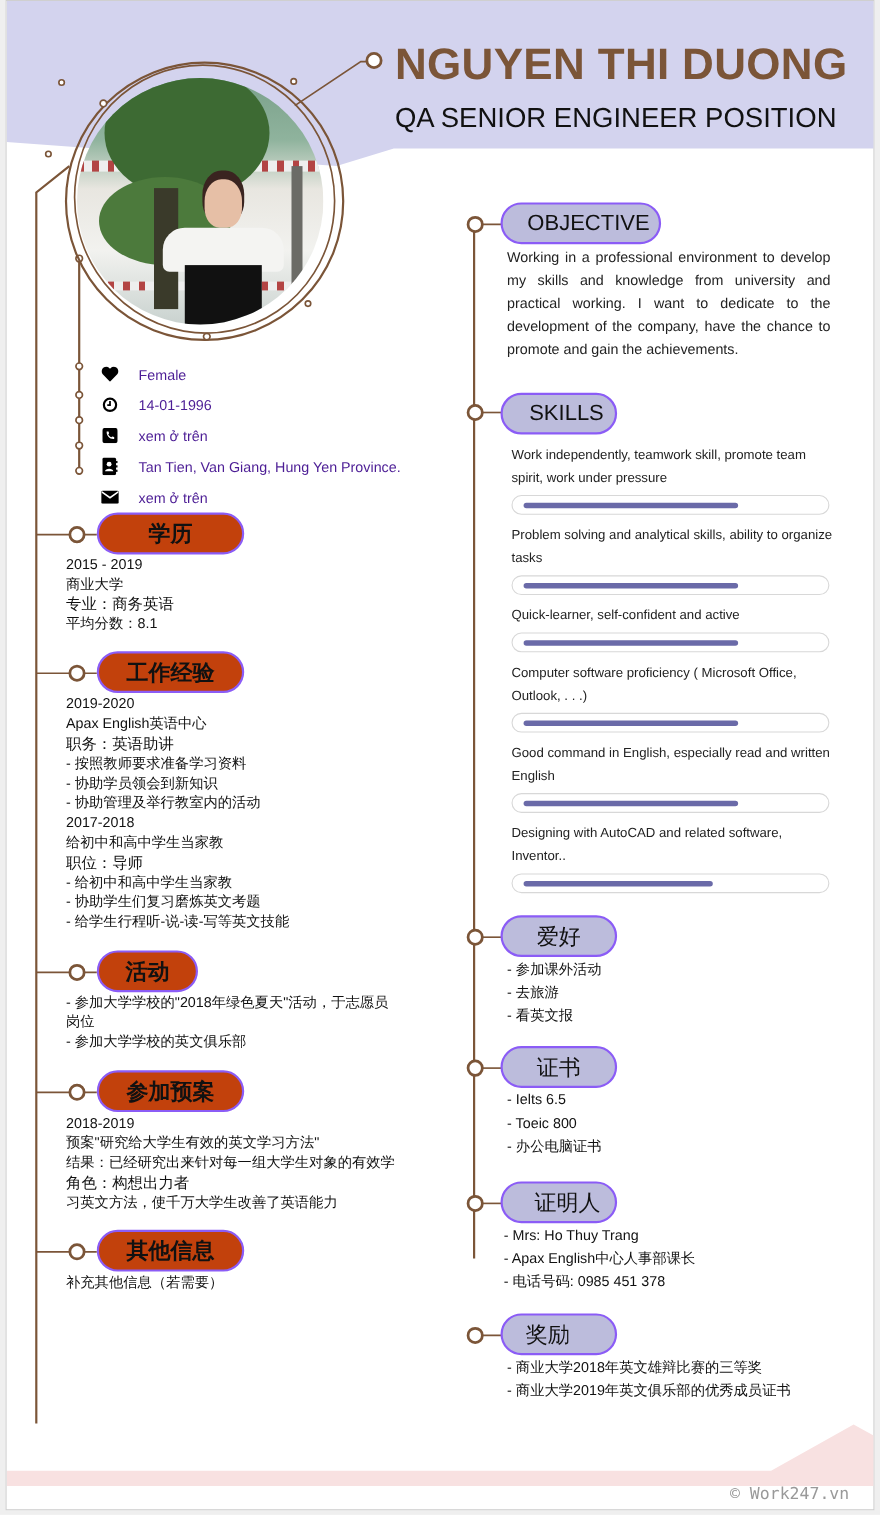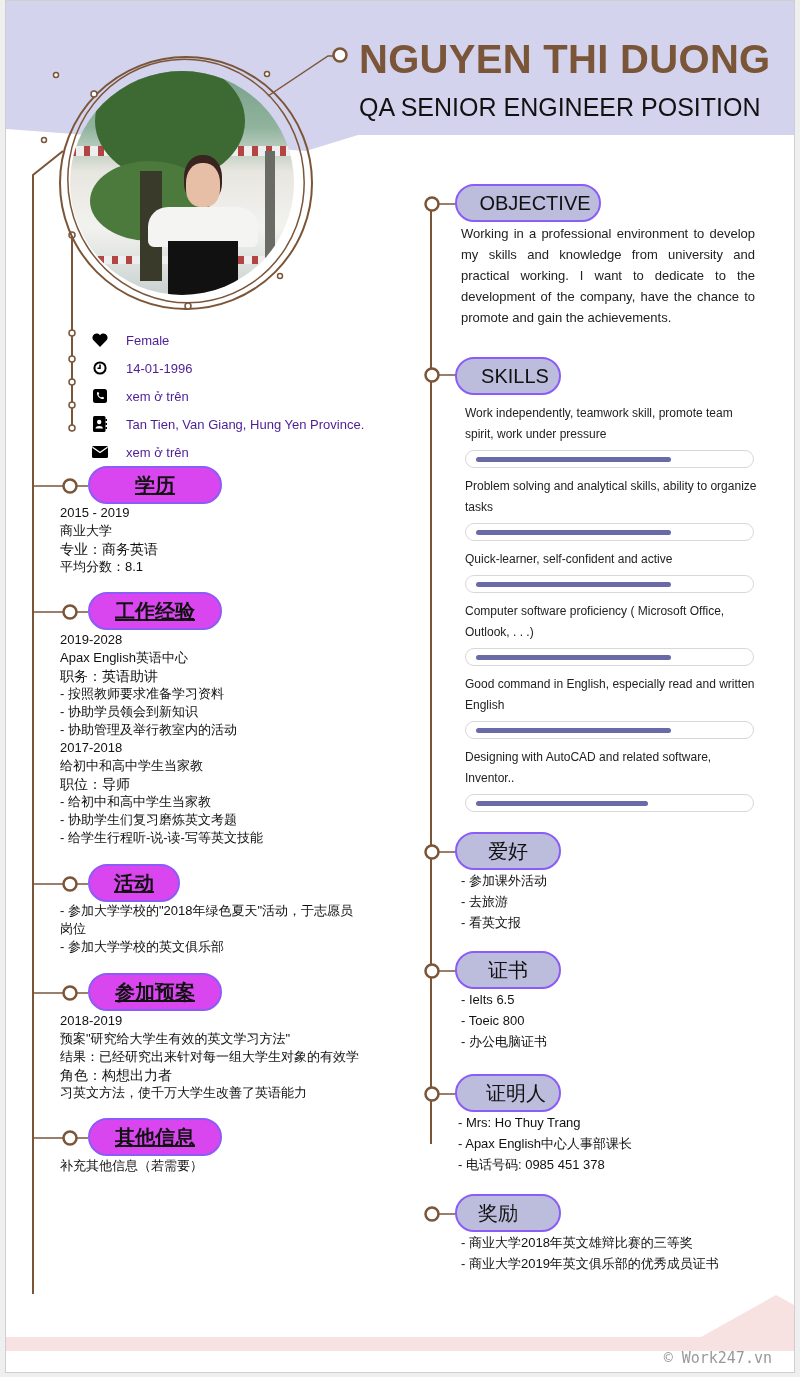--- a/index.html
+++ b/index.html
@@ -16,21 +16,21 @@
   .photo .trunk { position:absolute; left:70px; top:100px; width:22px; height:110px; background:#3a3a2a; }
   .photo .fence { position:absolute; left:0; top:75px; width:224px; height:10px; background: repeating-linear-gradient(90deg,#b34444 0 6px,#eee 6px 14px); }
   .photo .fence2 { position:absolute; left:0; top:185px; width:224px; height:8px; background: repeating-linear-gradient(90deg,#b34444 0 6px,#eee 6px 14px); }
   .photo .pole { position:absolute; left:195px; top:80px; width:10px; height:110px; background:#6b6b66; }
   .photo .head { position:absolute; left:116px; top:92px; width:34px; height:44px; border-radius:45% 45% 40% 40%; background:#e6bfa6; box-shadow: 0 -6px 0 2px #3a2420; }
   .photo .shirt { position:absolute; left:78px; top:136px; width:110px; height:40px; border-radius:20px 20px 6px 6px; background:#f4f4f2; }
   .photo .dress { position:absolute; left:98px; top:170px; width:70px; height:60px; background:#111; }
   .contact { position: absolute; left: 86px; width: 300px; height: 20px; display: flex; align-items: center; font-size: 13px; color: #4c1d95; }
   .contact .ic { width: 16px; height: 16px; margin-right: 18px; display: inline-flex; align-items: center; justify-content: center; }
   .pill { position: absolute; height: 38px; border: 2px solid #8b5cf6; border-radius: 19px; display: flex; align-items: center; justify-content: center; font-size: 20px; }
-  .pill.left { background: #d946ef; font-weight: bold; color: #111; text-decoration: underline; }
+  .pill.left { background: #c2410c; font-weight: bold; color: #111; }
   .pill.right { background: #bcbcdc; color: #111; }
   .block { position: absolute; font-size: 13px; color: #111; line-height: 18px; }
   .block .ln { display: block; white-space: nowrap; }
   .block .lg { font-size: 14px; }
   .rblock { position: absolute; font-size: 13px; color: #111; line-height: 21px; }
   .objective { position: absolute; left: 455px; top: 222px; width: 294px; font-size: 13px; line-height: 21px; text-align: justify; color: #222; }
   .skill { position: absolute; left: 459px; width: 292px; }
   .skill .txt { font-size: 12px; line-height: 21px; color: #222; }
   .skill .bar { margin-top: 5px; width: 289px; height: 18px; border: 1px solid #d8d8d8; border-radius: 9px; position: relative; }
   .skill .fill { position: absolute; left: 10px; top: 6px; height: 5px; border-radius: 3px; background: #6a6aa8; }
@@ -164,21 +164,21 @@
   <div class="pill left" style="left:82px; top:465px; width:134px;">学历</div>
   <div class="block" style="left:54px; top:503px;">
     <span class="ln">2015 - 2019</span>
     <span class="ln">商业大学</span>
     <span class="ln lg">专业：商务英语</span>
     <span class="ln">平均分数：8.1</span>
   </div>
 
   <div class="pill left" style="left:82px; top:591px; width:134px;">工作经验</div>
   <div class="block" style="left:54px; top:630px;">
-    <span class="ln">2019-2028</span>
+    <span class="ln">2019-2020</span>
     <span class="ln">Apax English英语中心</span>
     <span class="ln lg">职务：英语助讲</span>
     <span class="ln">- 按照教师要求准备学习资料</span>
     <span class="ln">- 协助学员领会到新知识</span>
     <span class="ln">- 协助管理及举行教室内的活动</span>
     <span class="ln">2017-2018</span>
     <span class="ln">给初中和高中学生当家教</span>
     <span class="ln lg">职位：导师</span>
     <span class="ln">- 给初中和高中学生当家教</span>
     <span class="ln">- 协助学生们复习磨炼英文考题</span>

